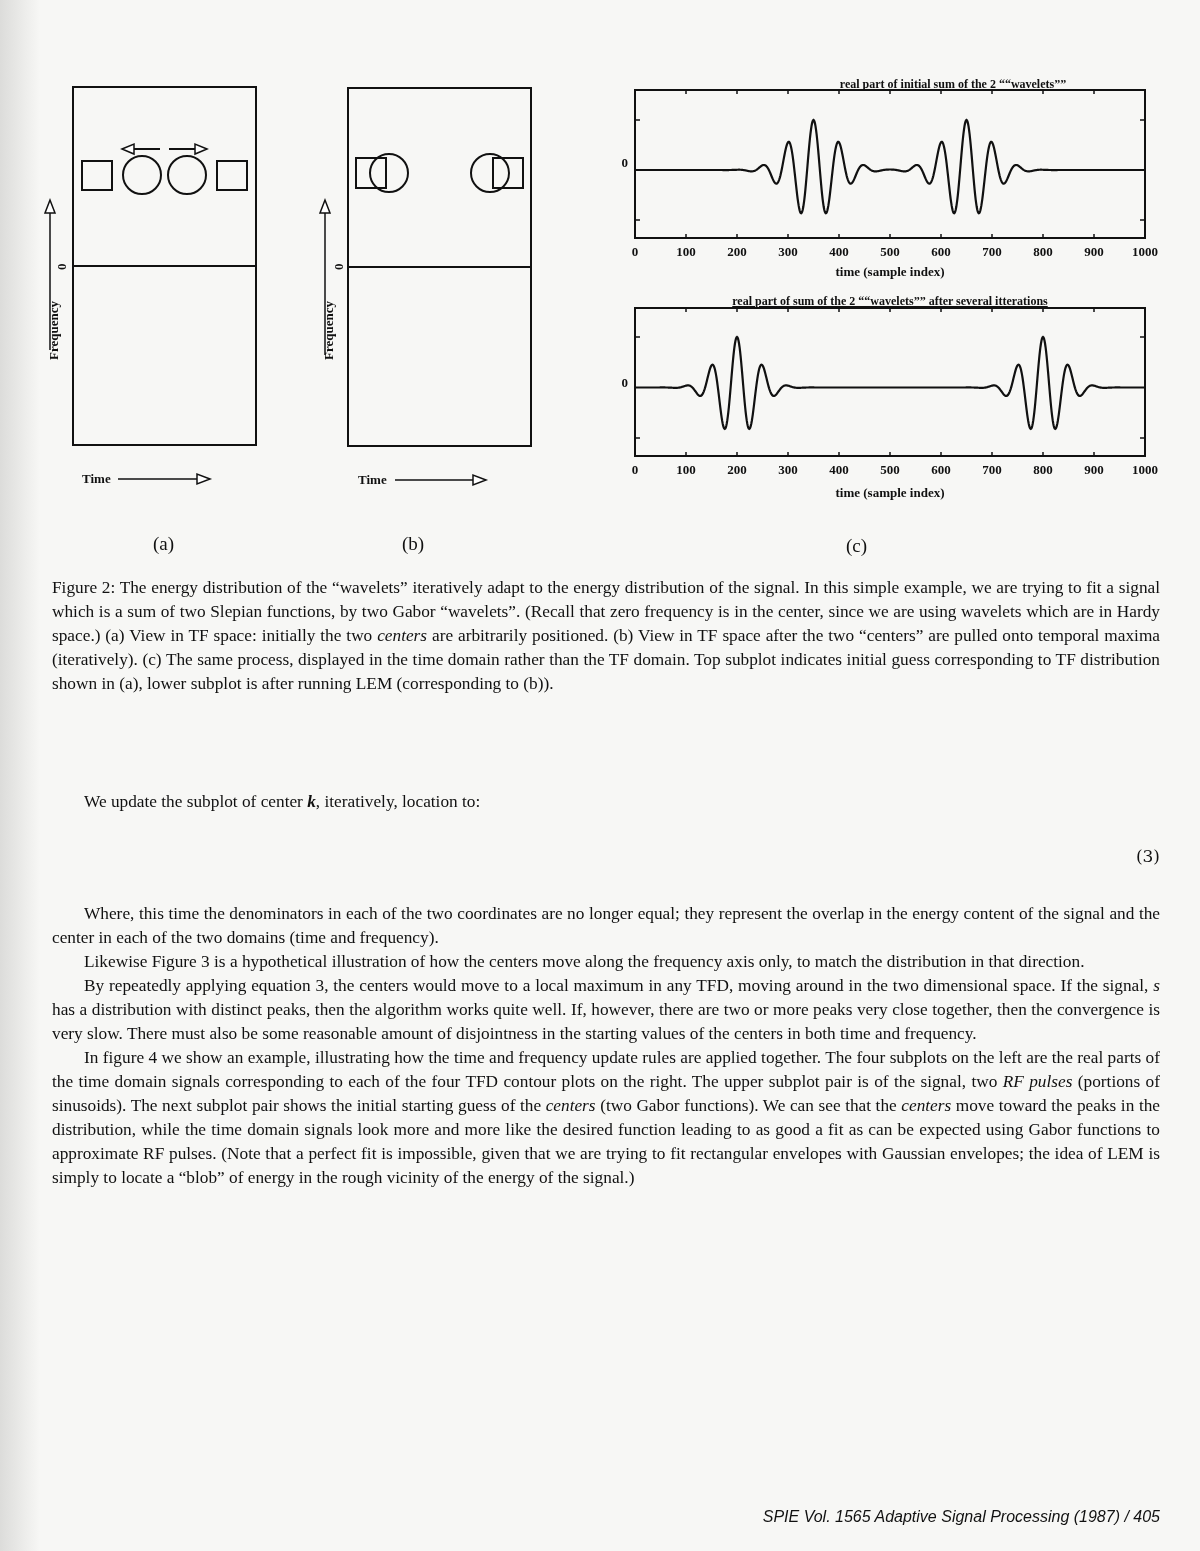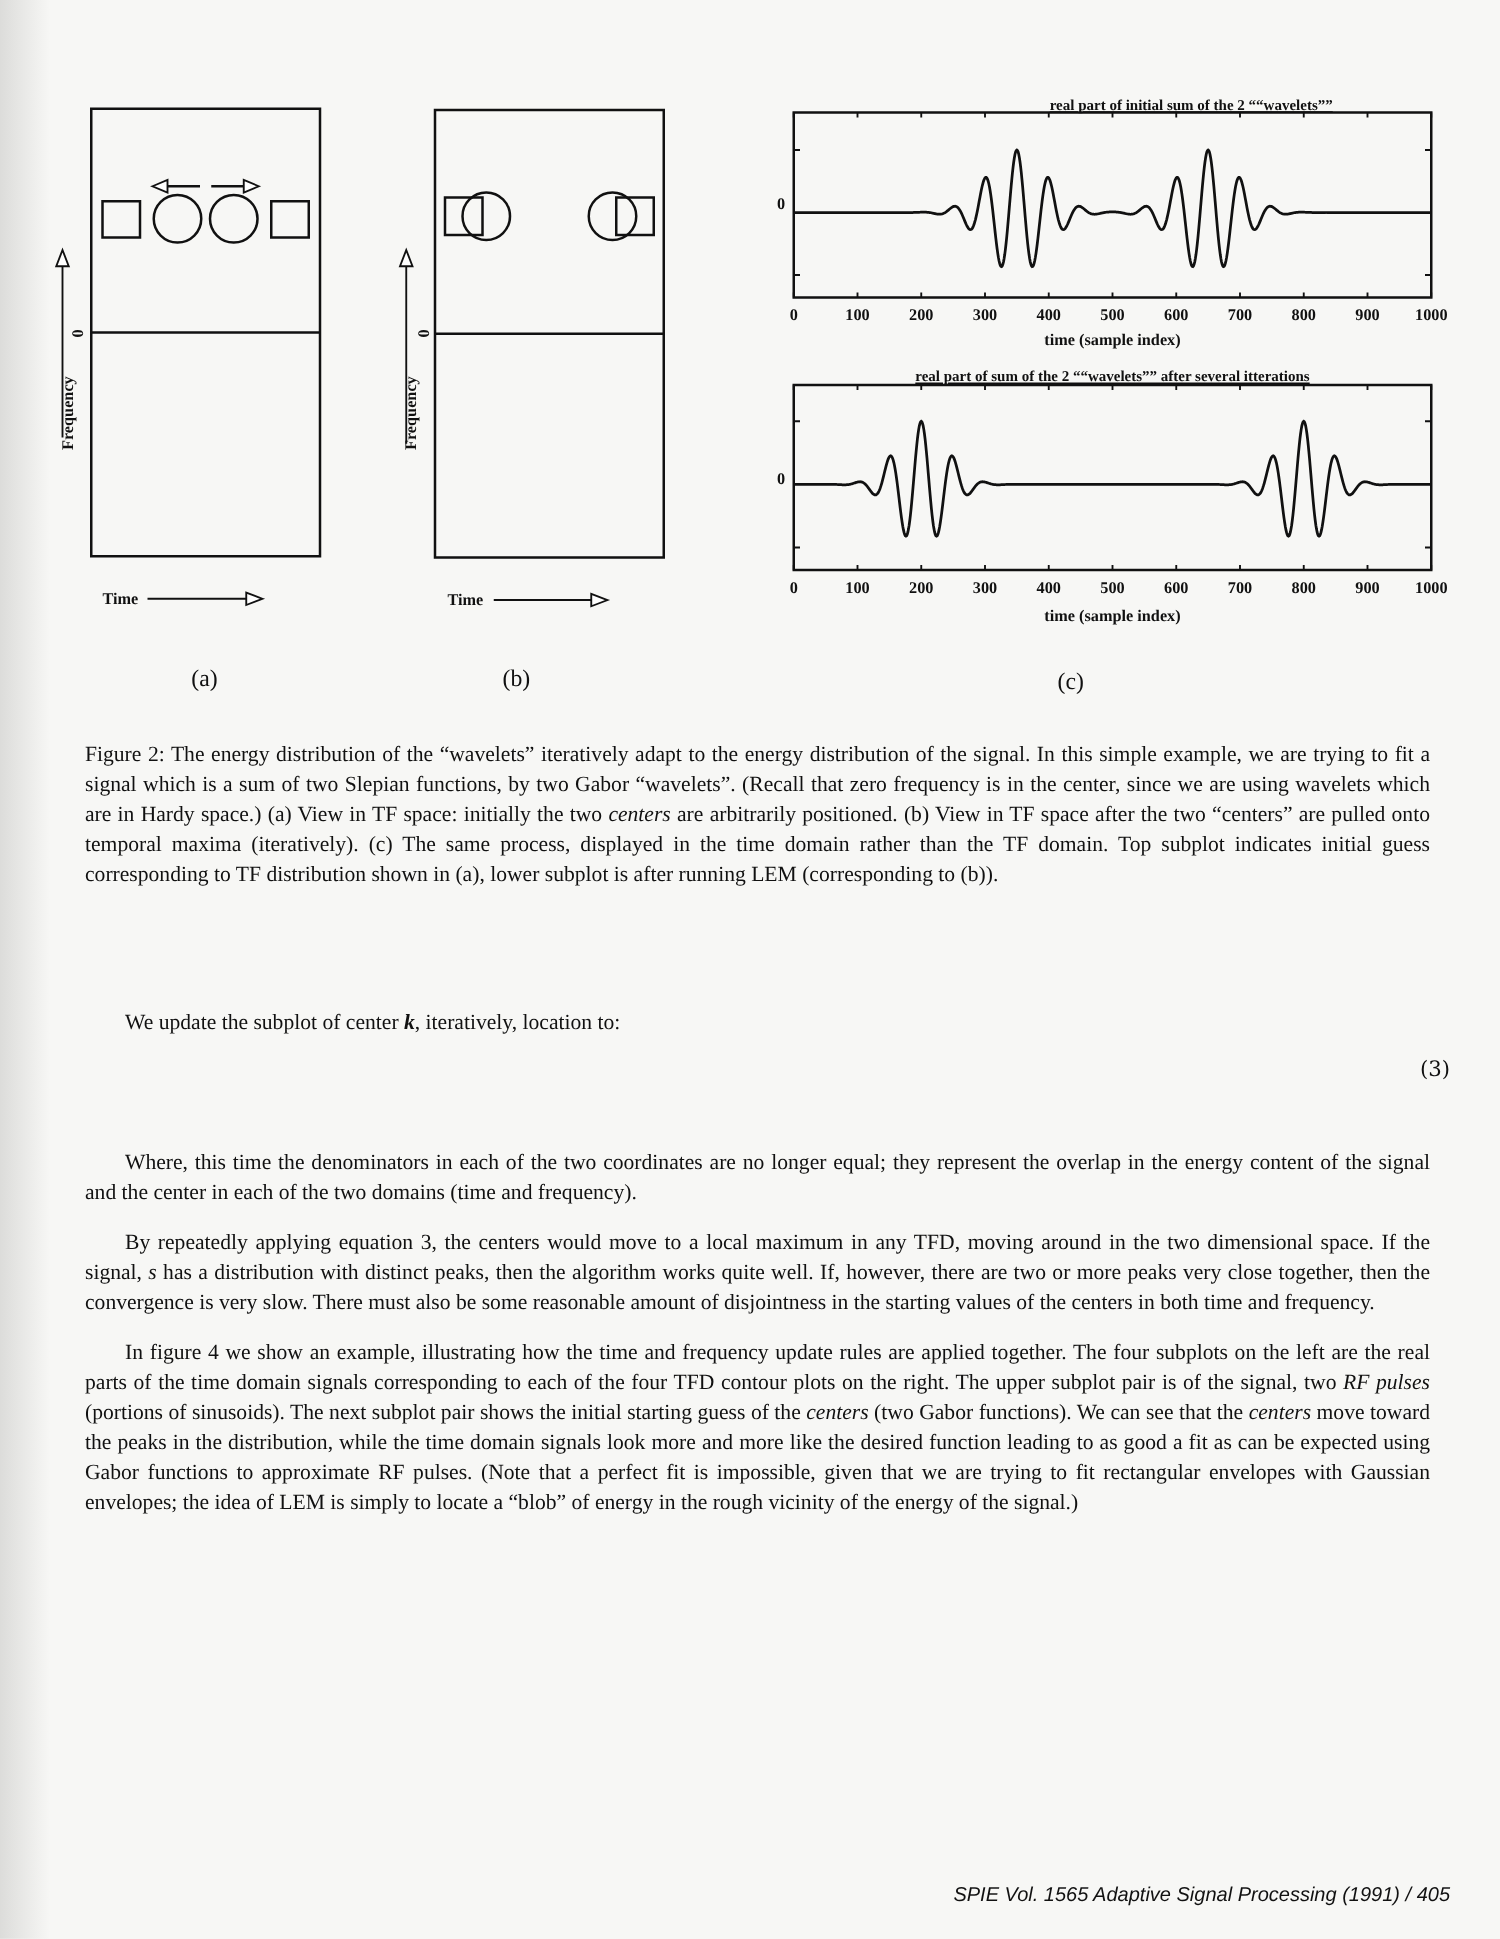--- a/index.html
+++ b/index.html
@@ -10,21 +10,21 @@
   .abs { position:absolute; }
   svg text { font-family:"Liberation Serif", serif; fill:#111; }
   .tf-box { fill:none; stroke:#111; stroke-width:2; }
   .shape { fill:none; stroke:#111; stroke-width:2; }
   .axis-lbl { font-weight:bold; font-size:13px; }
   .tick-lbl { font-weight:bold; font-size:13px; }
   .plot-title { font-weight:bold; font-size:12px; text-decoration:underline; }
   .panel-label { font-family:"Liberation Serif", serif; font-size:19px; }
   .textblock { left:52px; width:1108px; font-family:"Liberation Serif", serif; font-size:17.3px;
          line-height:24px; text-align:justify; }
-  .textblock p { margin:16px; }
+  .textblock p { margin:0; }
   .indent { text-indent:32px; }
   .equation { left:0; width:1200px; top:828px; height:60px; font-family:"DejaVu Serif", serif; }
   .frac { display:inline-block; vertical-align:middle; text-align:center; font-size:16px; }
   .frac .num { display:block; border-bottom:1.5px solid #111; padding:0 4px 2px 4px; }
   .frac .den { display:block; padding:2px 4px 0 4px; }
   .eq-core { position:absolute; left:402px; top:0; font-size:17px; white-space:nowrap; }
   .eq-num { position:absolute; right:40px; top:18px; font-size:17px; }
   .footer { right:40px; top:1508px; font-family:"Liberation Sans", sans-serif; font-style:italic;
          font-size:16px; }
 </style>
@@ -190,17 +190,18 @@
 <div class="abs textblock" style="top:790px">
   <p class="indent"><span>We update the subplot of center </span><b><i>k</i></b><span>, iteratively, location to:</span></p>
 </div>
 
 <div class="abs equation">
   <div class="eq-num">(3)</div>
 </div>
 
 <div class="abs textblock" style="top:902px">
   <p class="indent">Where, this time the denominators in each of the two coordinates are no longer equal; they represent the overlap in the energy content of the signal and the center in each of the two domains (time and frequency).</p>
+  <p class="indent">Likewise Figure 3 is a hypothetical illustration of how the centers move along the frequency axis only, to match the distribution in that direction.</p>
   <p class="indent"><span>By repeatedly applying equation 3, the centers would move to a local maximum in any TFD, moving around in the two dimensional space. If the signal, </span><i>s</i><span> has a distribution with distinct peaks, then the algorithm works quite well. If, however, there are two or more peaks very close together, then the convergence is very slow. There must also be some reasonable amount of disjointness in the starting values of the centers in both time and frequency.</span></p>
   <p class="indent"><span>In figure 4 we show an example, illustrating how the time and frequency update rules are applied together. The four subplots on the left are the real parts of the time domain signals corresponding to each of the four TFD contour plots on the right. The upper subplot pair is of the signal, two </span><i>RF pulses</i><span> (portions of sinusoids). The next subplot pair shows the initial starting guess of the </span><i>centers</i><span> (two Gabor functions). We can see that the </span><i>centers</i><span> move toward the peaks in the distribution, while the time domain signals look more and more like the desired function leading to as good a fit as can be expected using Gabor functions to approximate RF pulses. (Note that a perfect fit is impossible, given that we are trying to fit rectangular envelopes with Gaussian envelopes; the idea of LEM is simply to locate a “blob” of energy in the rough vicinity of the energy of the signal.)</span></p>
 </div>
 
-<div class="abs footer">SPIE Vol. 1565 Adaptive Signal Processing (1991) /  405</div>
+<div class="abs footer">SPIE Vol. 1565 Adaptive Signal Processing (1987) /  405</div>
 
 </body></html>

